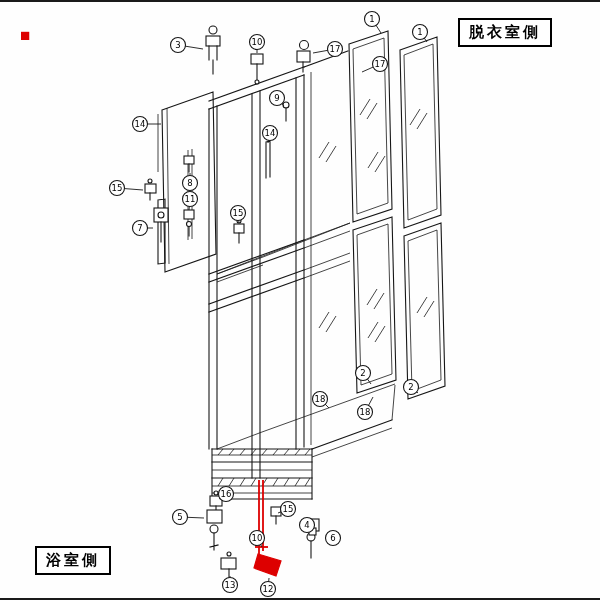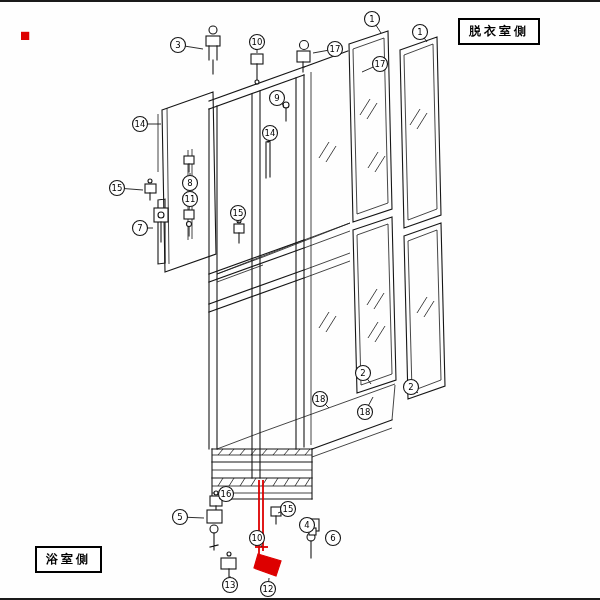--- a/index.html
+++ b/index.html
@@ -13,21 +13,21 @@
     background:#fefefe;
   }
   .title {
     position:absolute; left:20px; top:24px; z-index:4;
     color:var(--red,#dd0000); font-weight:bold; font-size:17px; letter-spacing:1px;
     display:flex; align-items:center; gap:2px;
   }
   .label-box {
     position:absolute; z-index:4; background:#fff;
     border:2px solid #000; padding:3px 9px;
-    font-weight:bold; font-size:12px; letter-spacing:3px; color:#000;
+    font-weight:bold; font-size:15px; letter-spacing:3px; color:#000;
   }
   .label-box.top-right { left:458px; top:16px; }
   .label-box.bottom-left { left:35px; top:544px; }
   svg.diagram { position:absolute; left:0; top:0; z-index:1; }
   .ln   { stroke:var(--line,#161616); stroke-width:1.1; fill:none; stroke-linecap:square; }
   .thin { stroke:var(--line,#161616); stroke-width:0.8; fill:none; }
   .part { stroke:var(--line,#161616); stroke-width:1.1; fill:#ffffff; }
   .red-ln { stroke:var(--red,#dd0000); stroke-width:1.8; fill:none; }
   .red-fill { stroke:var(--red,#dd0000); stroke-width:1.2; fill:var(--red,#dd0000); }
   .callout-line { stroke:var(--line,#161616); stroke-width:0.9; }

